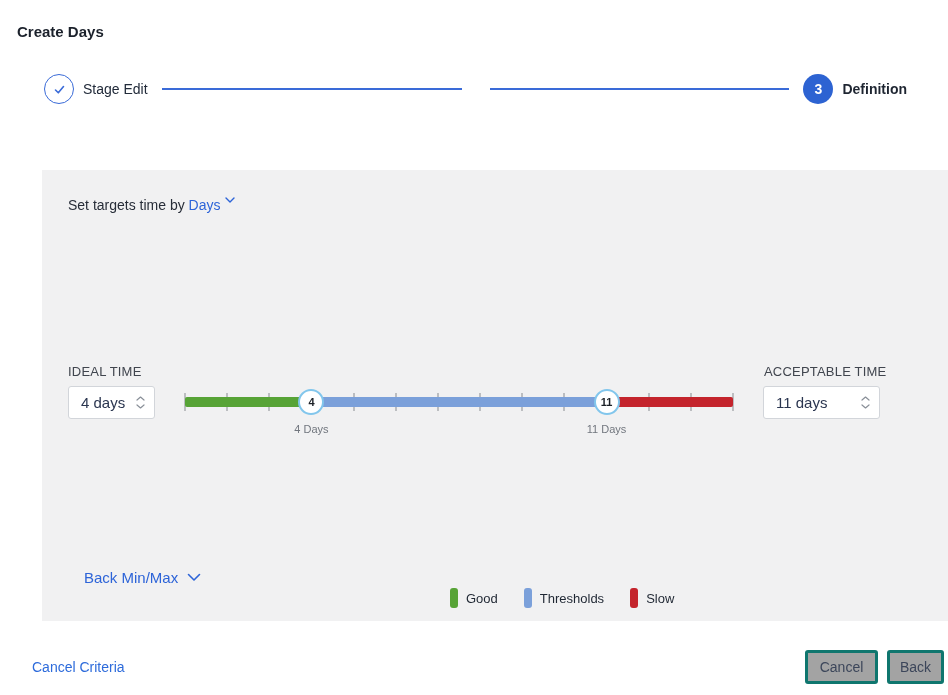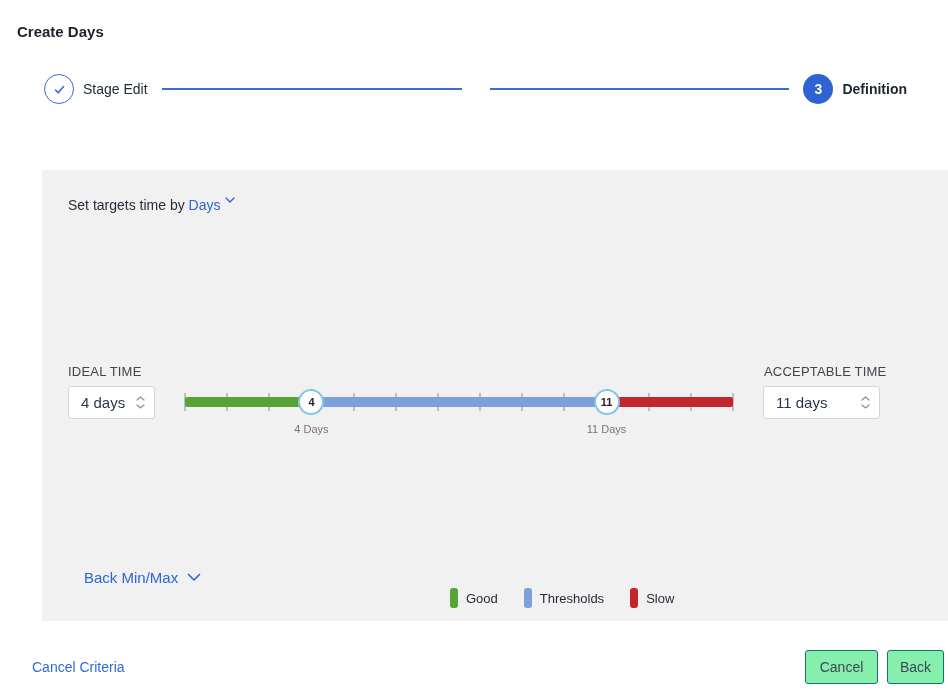--- a/index.html
+++ b/index.html
@@ -109,21 +109,21 @@
   .footer-buttons {
     position:absolute; right:4px; top:650px;
     display:flex; gap:9px; align-items:center;
   }
   .btn {
     height:34px; border-radius:3px; font-size:14px;
     font-family:"Liberation Sans", sans-serif;
     display:flex; align-items:center; justify-content:center;
     cursor:pointer;
   }
-  .btn.ghost { background:#86efac; border:1px solid #0f766e; color:#3c465a; }
+  .btn.ghost { background:#a3a3a3; border:3px solid #0f766e; color:#3c465a; }
   .btn.cancel { width:73px; }
   .btn.back { width:57px; }
   .btn.primary { width:83px; background:#0e4e95; border:1px solid #0e4e95; color:#fff; }
 </style>
 </head>
 <body>
 
 <div id="app">
 
   <div class="page-title">Create Days</div>

